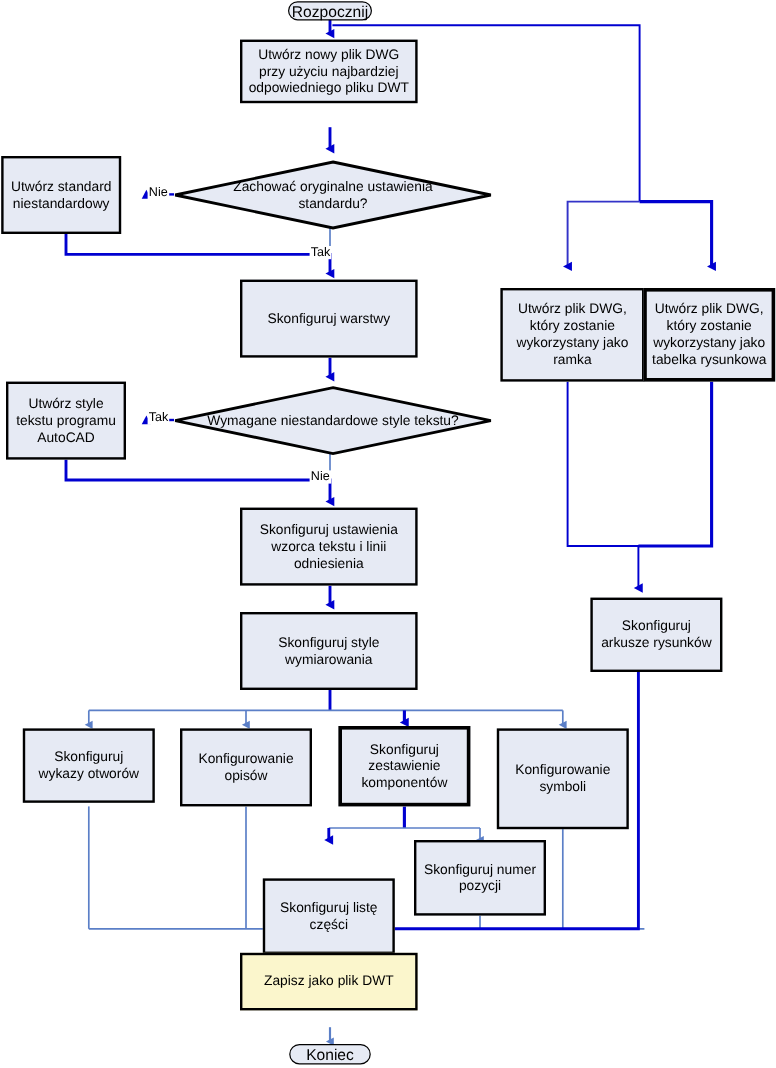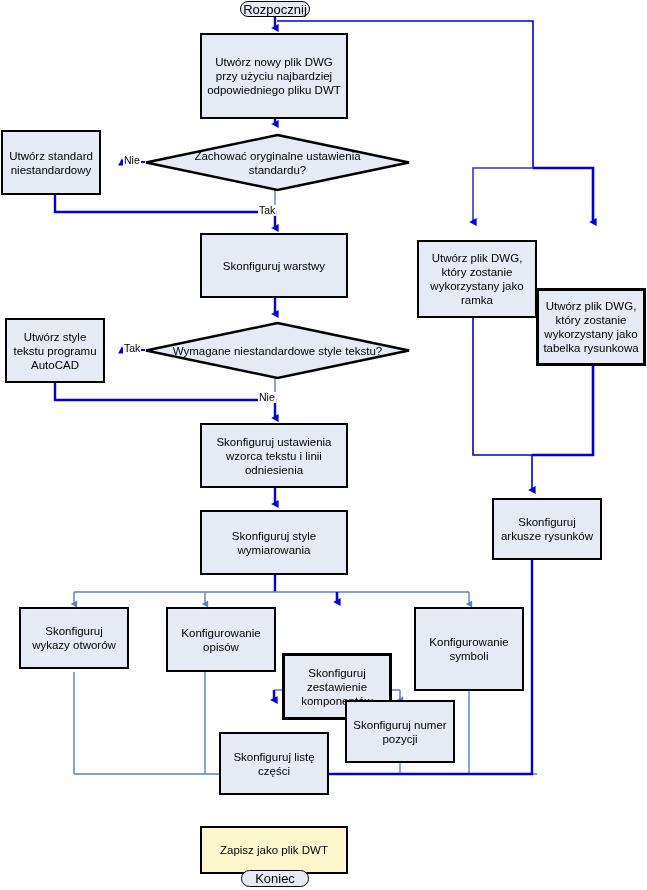--- a/index.html
+++ b/index.html
@@ -36,21 +36,20 @@
   }
   .proc {
     background: #e6eaf4;
     border: 2px solid #000000;
     font-size: 11.5px;
     line-height: 14px;
     padding: 2px 4px;
   }
   .proc.thick {
     border-width: 3px;
-    margin-top: 48px;
   }
   .proc.save {
     background: #fbf6cc;
   }
   .term {
     background: #e6eaf4;
     border: 1.6px solid #000000;
     border-radius: 999px;
     font-size: 13px;
     line-height: 13px;
@@ -196,21 +195,21 @@
 
     <g>
       <path d="M275,856 L275,868" stroke="#5b7fc7" stroke-width="1.8" fill="none" marker-end="url(#arrowSecondary)"></path>
     </g>
   </svg>
 
   <div class="node term" style="left:240px; top:1px; width:70px; height:16px;">
     <span>Rozpocznij</span>
   </div>
 
-  <div class="node proc" style="left:200px; top:33px; width:148px; height:86px;">
+  <div class="node proc" style="left:200px; top:33px; width:148px; height:53px;">
     <span>Utwórz nowy plik DWG przy użyciu najbardziej odpowiedniego pliku DWT</span>
   </div>
 
   <div class="diamond-wrap" style="left:145px; top:134px; width:265px; height:57px;">
     <svg width="265" height="57" viewBox="0 0 265 57">
       <polygon points="132.5,1 264,28.5 132.5,56 1,28.5" fill="#e6eaf4" stroke="#000000" stroke-width="2.4"></polygon>
     </svg>
     <div class="diamond-label">Zachować oryginalne ustawienia standardu?</div>
   </div>
 
@@ -238,21 +237,21 @@
   </div>
 
   <div class="node proc" style="left:200px; top:510px; width:148px; height:65px;">
     <span>Skonfiguruj style wymiarowania</span>
   </div>
 
   <div class="node proc" style="left:19px; top:607px; width:110px; height:62px;">
     <span>Skonfiguruj wykazy otworów</span>
   </div>
 
-  <div class="node proc" style="left:166px; top:607px; width:110px; height:65px;">
+  <div class="node proc" style="left:150px; top:607px; width:110px; height:65px;">
     <span>Konfigurowanie opisów</span>
   </div>
 
   <div class="node proc thick" style="left:282px; top:605px; width:110px; height:67px;">
     <span>Skonfiguruj zestawienie komponentów</span>
   </div>
 
   <div class="node proc" style="left:414px; top:607px; width:110px; height:84px;">
     <span>Konfigurowanie symboli</span>
   </div>
@@ -270,21 +269,21 @@
   </div>
 
   <div class="node proc thick" style="left:536px; top:240px; width:110px; height:78px;">
     <span>Utwórz plik DWG, który zostanie wykorzystany jako tabelka rysunkowa</span>
   </div>
 
   <div class="node proc" style="left:492px; top:498px; width:110px; height:62px;">
     <span>Skonfiguruj arkusze rysunków</span>
   </div>
 
-  <div class="node proc save" style="left:200px; top:794px; width:148px; height:48px;margin-top:32px;">
+  <div class="node proc save" style="left:200px; top:794px; width:148px; height:48px;">
     <span>Zapisz jako plik DWT</span>
   </div>
 
   <div class="node term" style="left:241px; top:870px; width:68px; height:17px;">
     <span>Koniec</span>
   </div>
 
   <div class="edge-label" style="left:123px; top:155px;">
     <span>Nie</span>
   </div>

